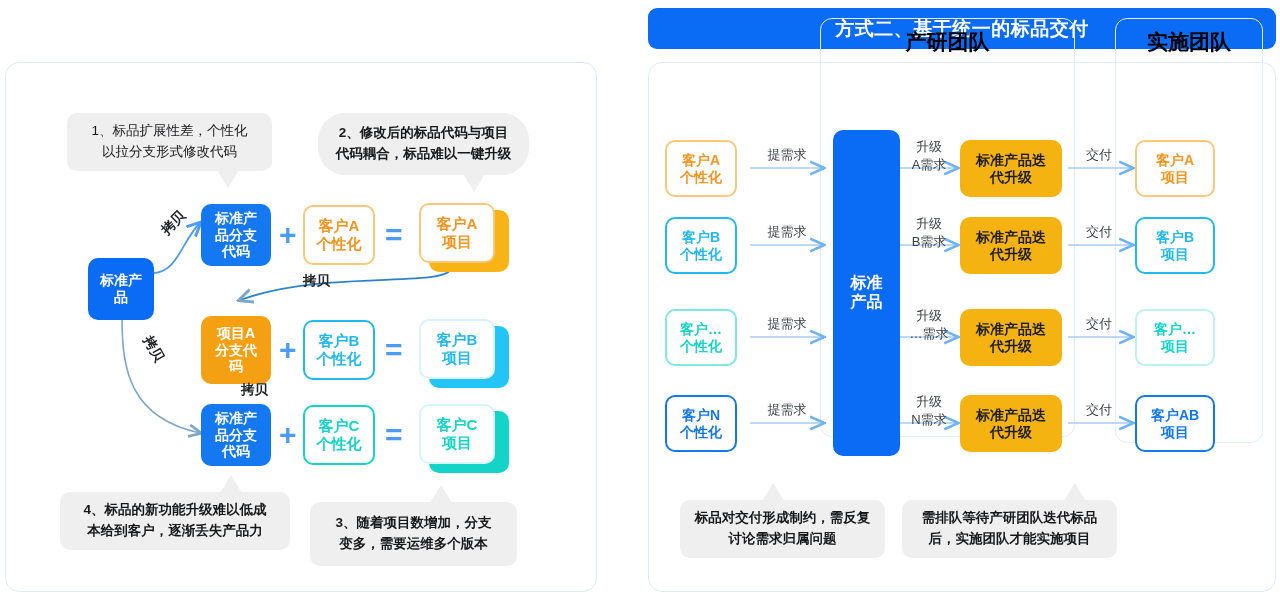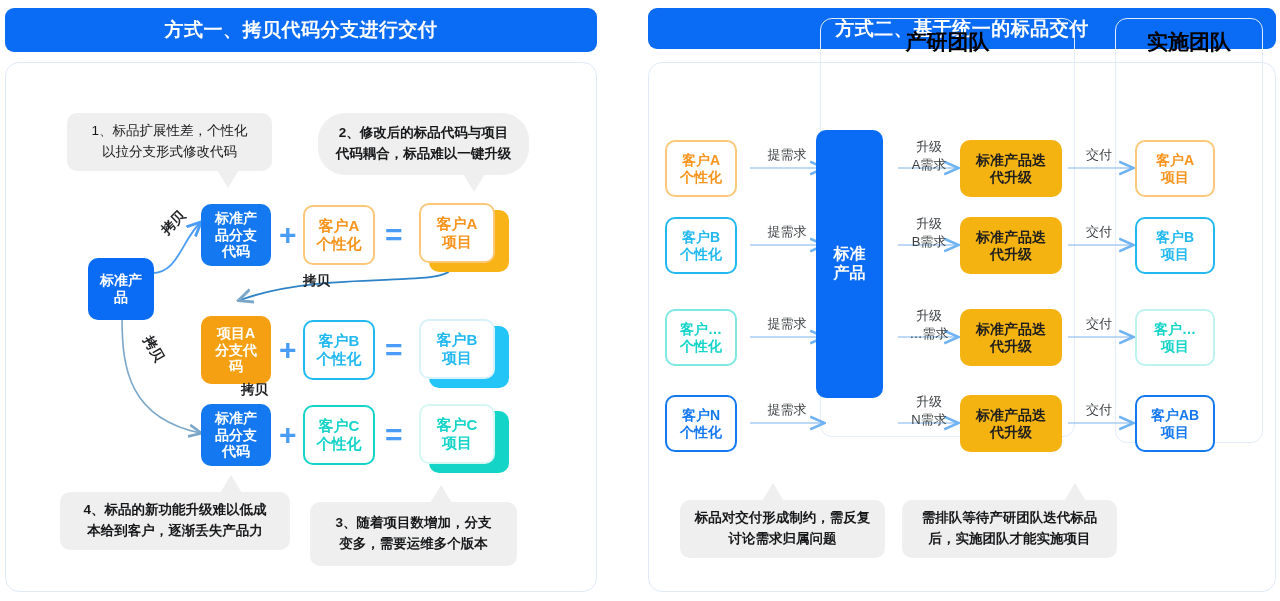--- a/index.html
+++ b/index.html
@@ -105,21 +105,20 @@
     text-align: center; z-index: 2; white-space: nowrap;
   }
 
   svg.wires { position: absolute; left: 0; top: 0; width: 100%; height: 601px; z-index: 1; pointer-events: none; }
 </style>
 </head>
 <body>
 
 <div class="panel" id="panel-left">
 
-  <div class="title-bar" id="title-left">方式一、拷贝代码分支进行交付</div>
 
   <div class="body-card" id="card-left"></div>
 
   <svg class="wires">
     <defs>
       <marker id="arrL" markerWidth="9" markerHeight="9" refX="7" refY="4.5" orient="auto">
         <path d="M0,0.8 L8,4.5 L0,8.2" fill="none" stroke="#4a9cf7" stroke-width="1.6"></path>
       </marker>
       <marker id="arrL2" markerWidth="9" markerHeight="9" refX="7" refY="4.5" orient="auto">
         <path d="M0,0.8 L8,4.5 L0,8.2" fill="none" stroke="#7aa6c9" stroke-width="1.6"></path>
@@ -224,21 +223,21 @@
 
     <line x1="110" y1="337" x2="183" y2="337" stroke="#a9cdf3" stroke-width="1.6" marker-end="url(#arrR)"></line>
     <line x1="258" y1="337" x2="317" y2="337" stroke="#a9cdf3" stroke-width="1.6" marker-end="url(#arrR)"></line>
     <line x1="428" y1="337" x2="492" y2="337" stroke="#a9cdf3" stroke-width="1.6" marker-end="url(#arrR)"></line>
 
     <line x1="110" y1="423" x2="183" y2="423" stroke="#a9cdf3" stroke-width="1.6" marker-end="url(#arrR)"></line>
     <line x1="258" y1="423" x2="317" y2="423" stroke="#a9cdf3" stroke-width="1.6" marker-end="url(#arrR)"></line>
     <line x1="428" y1="423" x2="492" y2="423" stroke="#a9cdf3" stroke-width="1.6" marker-end="url(#arrR)"></line>
   </svg>
 
-  <div class="abox" style="left:176px; top:130px; width:67px; height:268px; background:#0a6bf5; color:#fff; font-size:16px;">标准
+  <div class="abox" style="left:193px; top:130px; width:67px; height:326px; background:#0a6bf5; color:#fff; font-size:16px;">标准
 产品</div>
 
   <div class="abox" style="left:25px; top:140px; width:72px; height:57px; background:#fff; border:2px solid #fbc87a; color:#f7941d; font-size:14px;">客户A
 个性化</div>
   <div class="rlabel" style="left:110px; top:146px; width:74px;">提需求</div>
   <div class="rlabel" style="left:258px; top:138px; width:62px;">升级
 A需求</div>
   <div class="abox" style="left:320px; top:140px; width:102px; height:57px; background:#f5b312; color:#1e1e1e; font-size:14px;">标准产品迭
 代升级</div>
   <div class="rlabel" style="left:428px; top:146px; width:62px;">交付</div>

